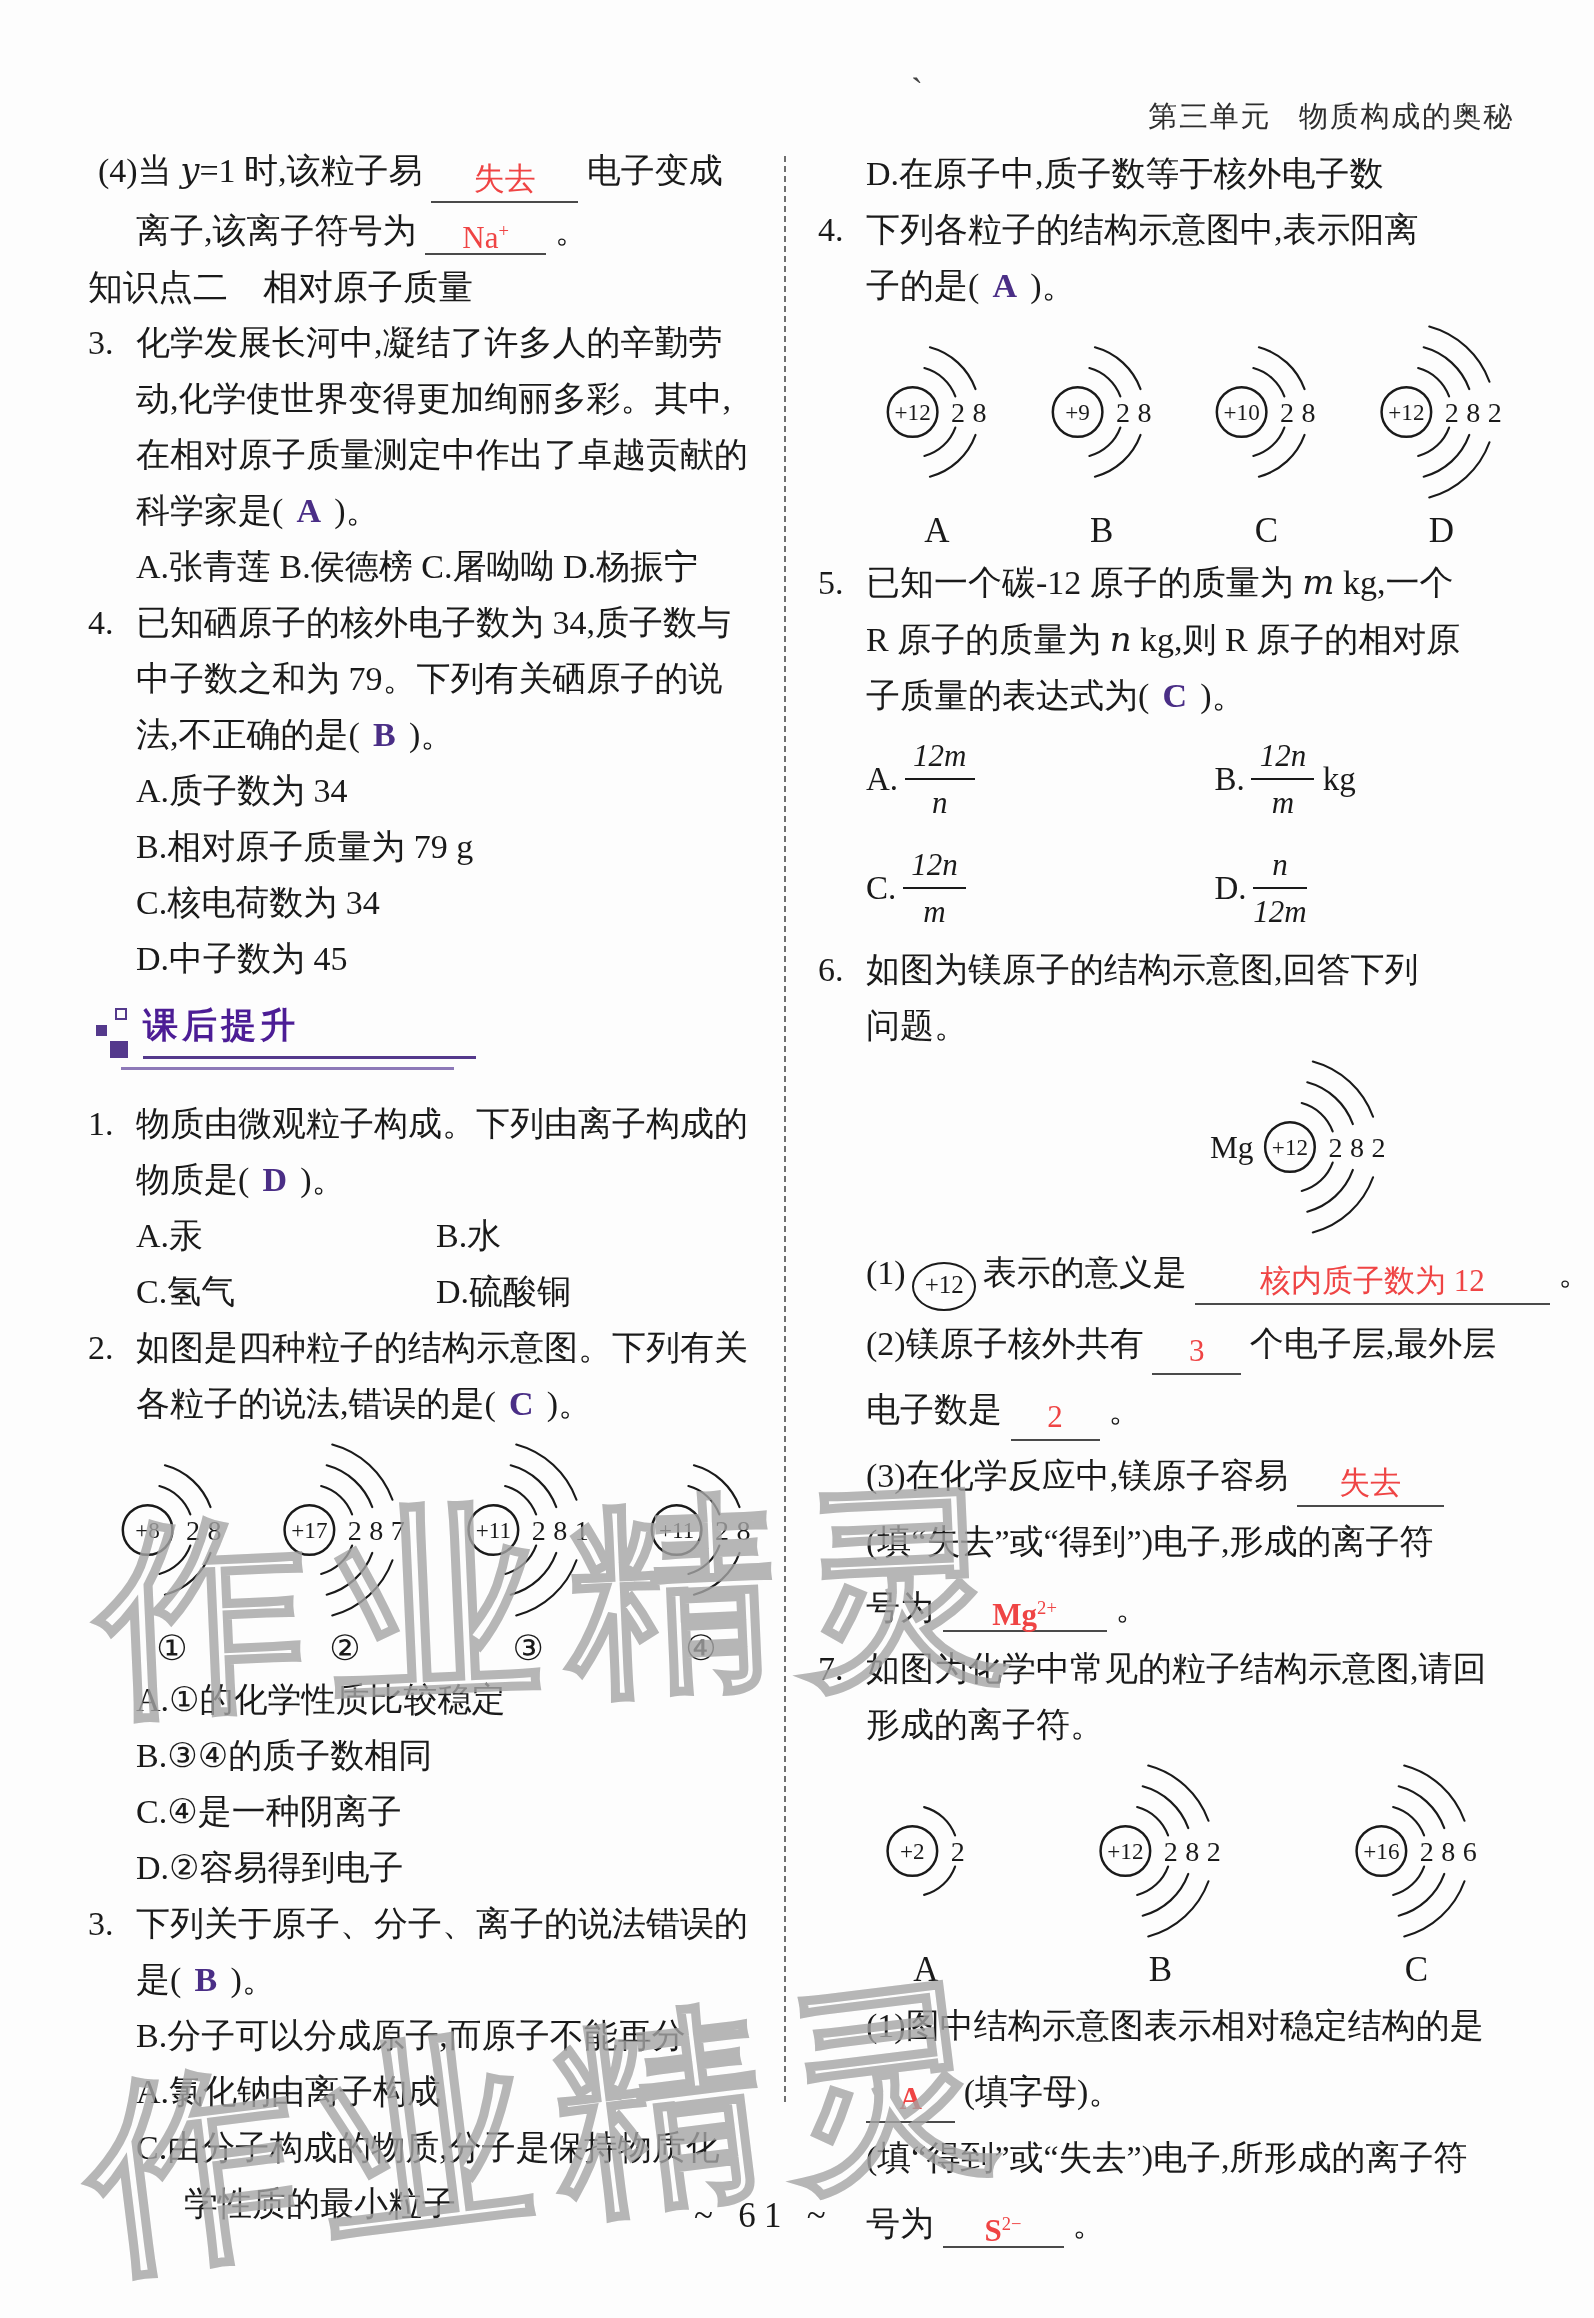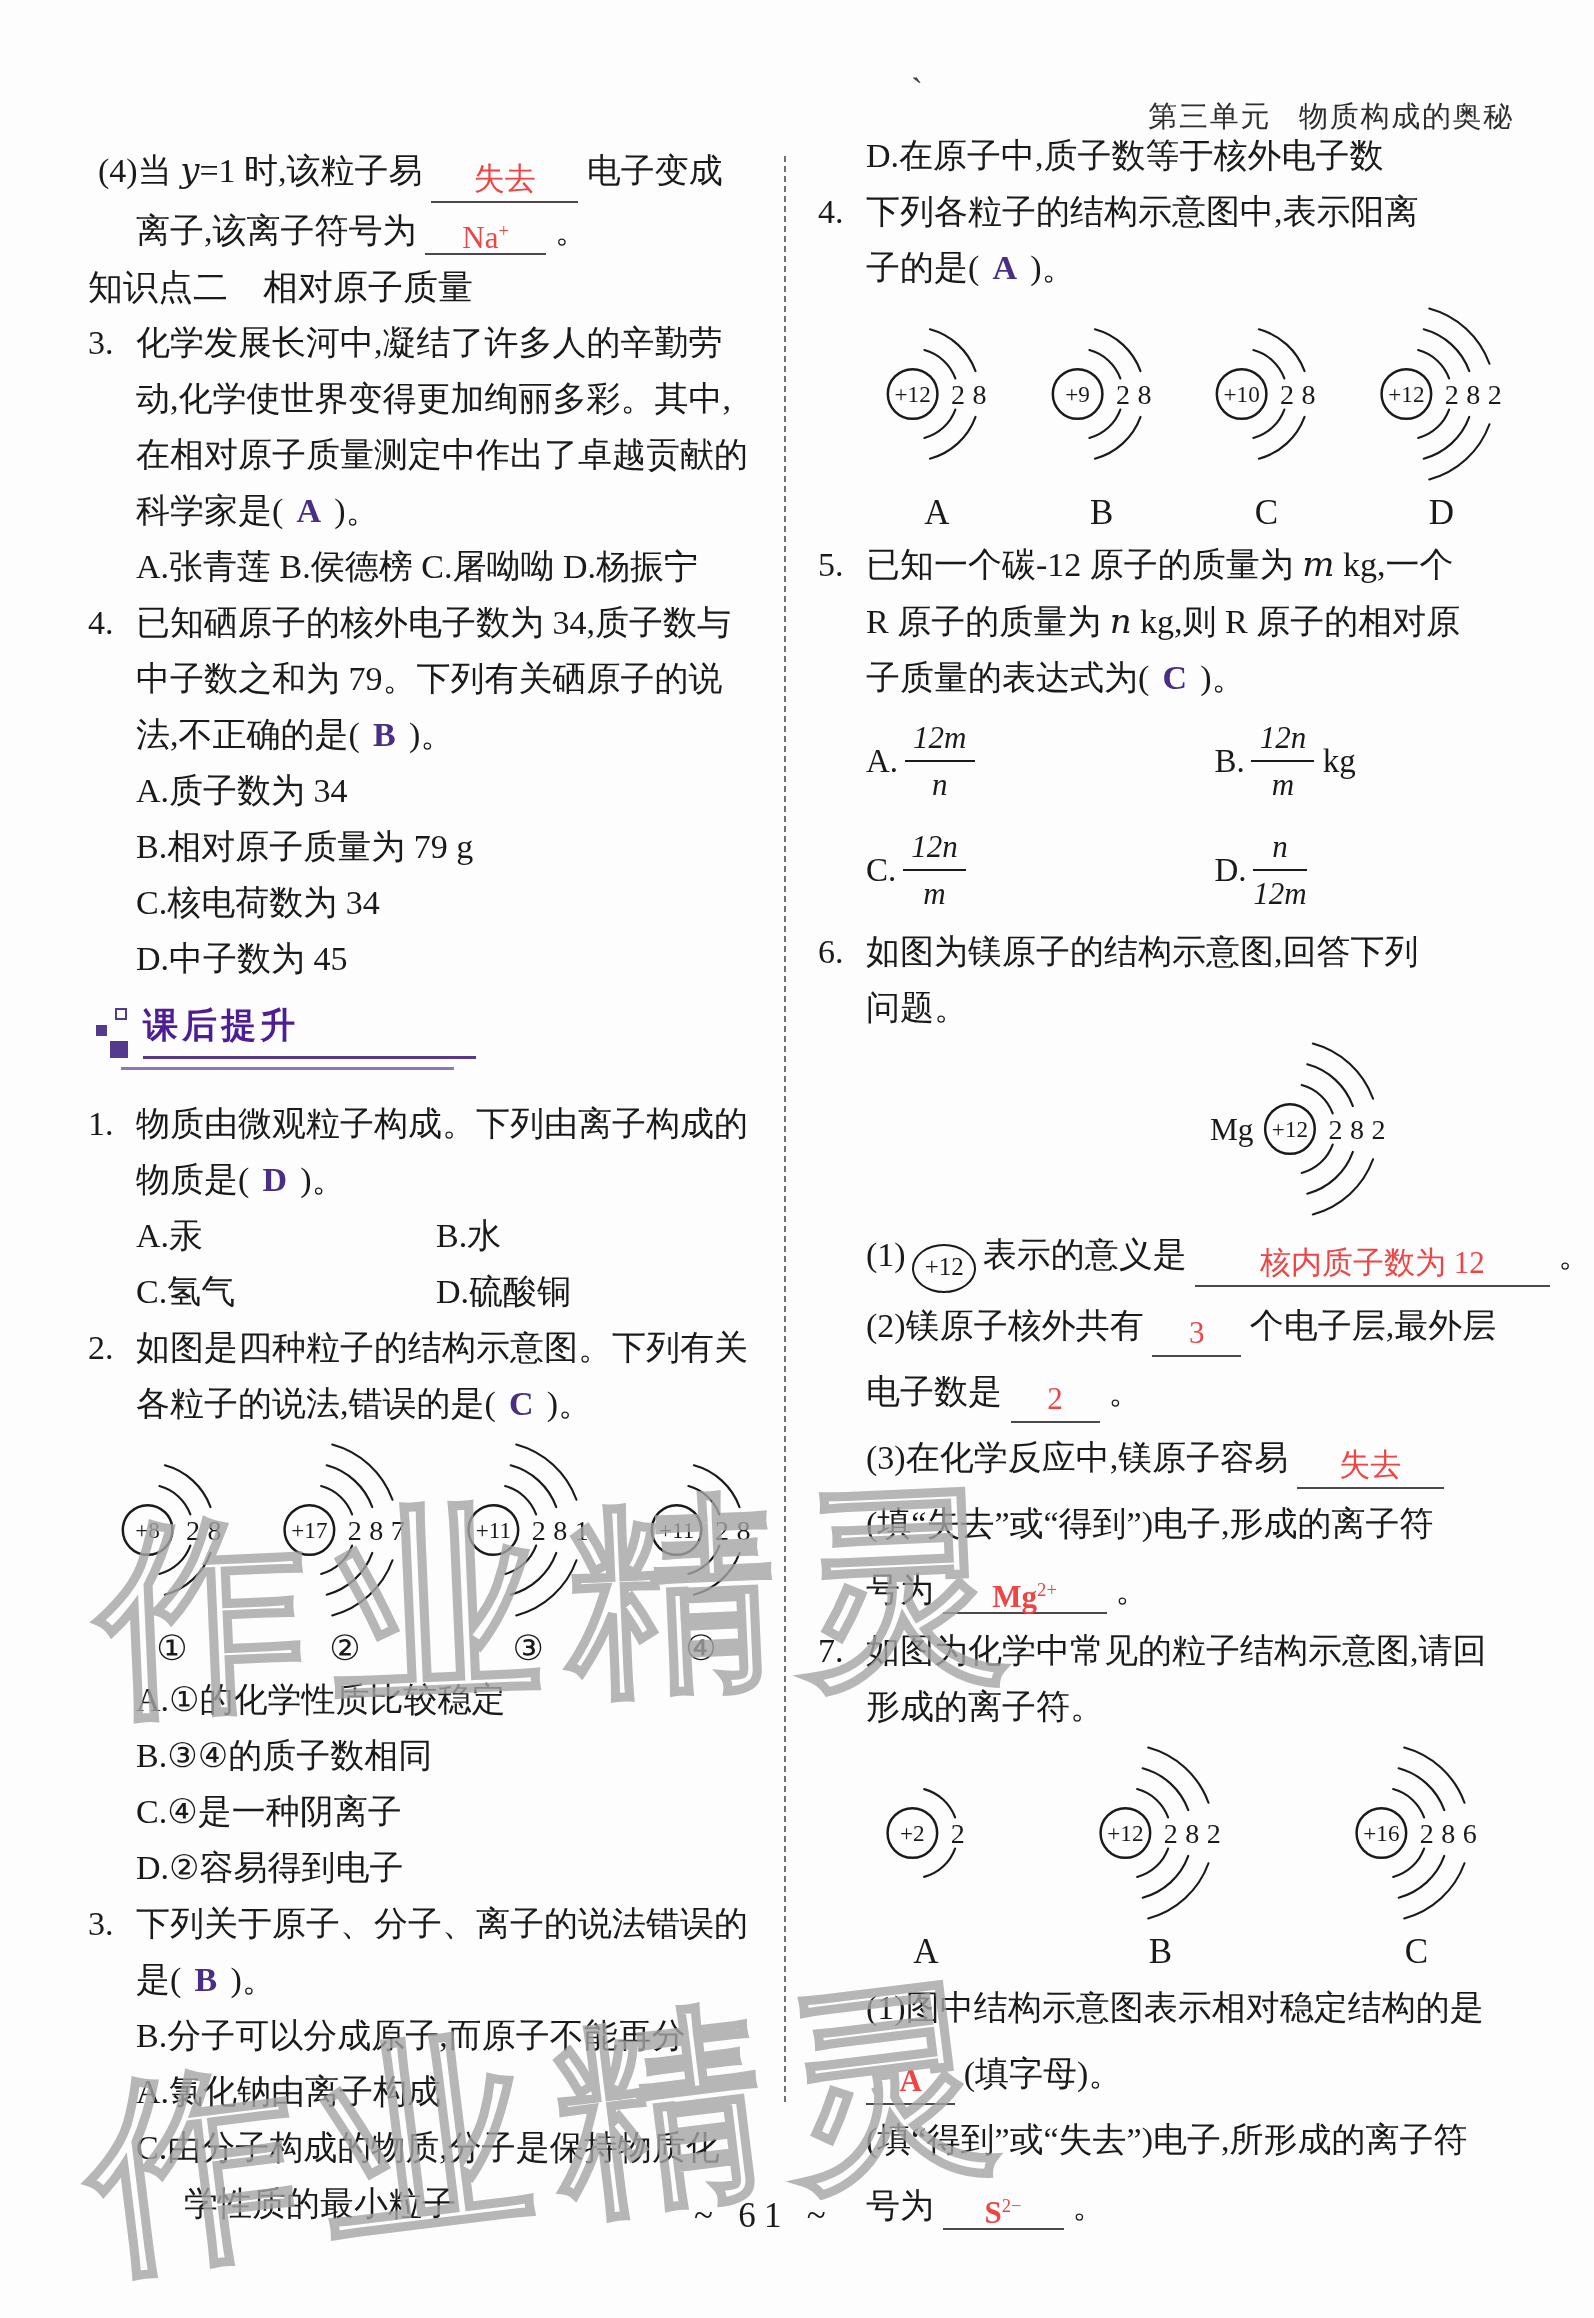--- a/index.html
+++ b/index.html
@@ -201,21 +201,21 @@
     <div class="ln ind">D.②容易得到电子</div>
 
     <div class="ln"><span class="qnum">3.</span><span>下列关于原子、分子、离子的说法错误的</span></div>
     <div class="ln ind"><span>是(</span><span class="ansb">B</span><span>)。</span></div>
     <div class="ln ind">B.分子可以分成原子,而原子不能再分</div>
     <div class="ln ind">A.氯化钠由离子构成</div>
     <div class="ln ind">C.由分子构成的物质,分子是保持物质化</div>
     <div class="ln ind" style="padding-left:96px;">学性质的最小粒子</div>
   </div>
 
-  <div class="col-right" style="top:128px;">
+  <div class="col-right" style="top:146px;">
 
     <div class="ln ind">D.在原子中,质子数等于核外电子数</div>
 
     <div class="ln"><span class="qnum">4.</span><span>下列各粒子的结构示意图中,表示阳离</span></div>
     <div class="ln ind"><span>子的是(</span><span class="ansb">A</span><span>)。</span></div>
 
     <div class="diagram-row dr-q4r">
         <div class="atom">
           <svg width="122" height="186" viewBox="0 0 147 225" style="font-size:41px">
             <circle cx="44" cy="112.5" r="30" fill="none" stroke="#1a1a1a" stroke-width="3"></circle>

